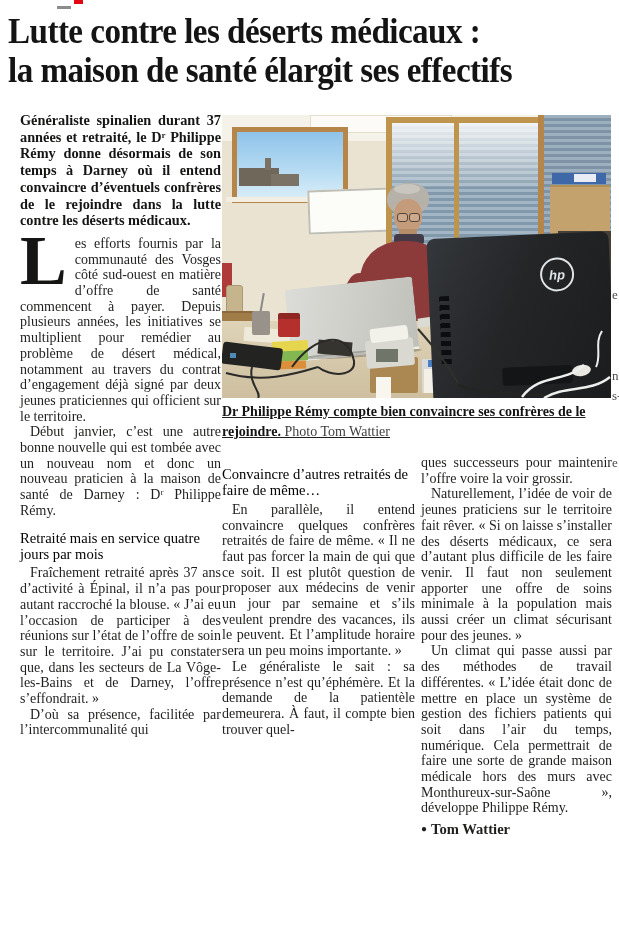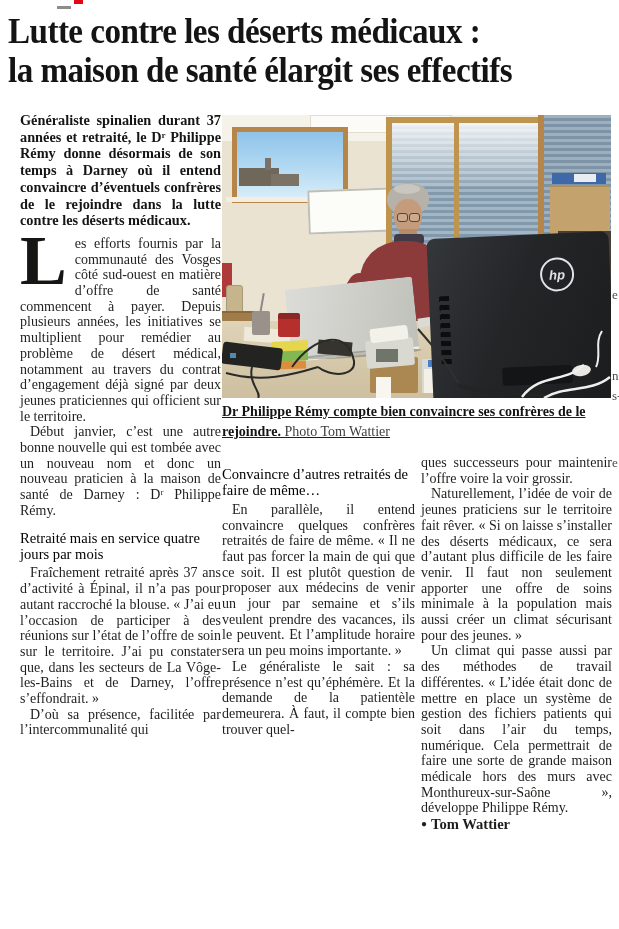--- a/index.html
+++ b/index.html
@@ -30,21 +30,21 @@
   p.para{margin:0;}
   p.indent{text-indent:10px;}
   .dropcap{
     float:left;font-size:70px;line-height:47px;font-weight:700;color:#151514;
     padding:1px 8px 0 0;
   }
   .subhead{
     font-weight:400;text-align:left;font-size:14.6px;line-height:16.4px;
     margin:11px 0 3px 0;color:#000000;
   }
-  .byline{text-align:left;font-weight:700;font-size:14.6px;}
+  .byline{margin-top:5px;text-align:left;font-weight:700;font-size:14.6px;}
   .byline .bullet{font-size:10px;vertical-align:2px;margin-right:4px;}
 
   .photo{
     position:absolute;left:222px;top:115px;width:389px;height:283px;
     background:#ebe3d1;overflow:hidden;
   }
   .ph{position:absolute;}
   .caption{
     position:absolute;left:222px;top:402px;width:398px;
     font-size:14px;line-height:20px;text-align:left;text-decoration:underline;

